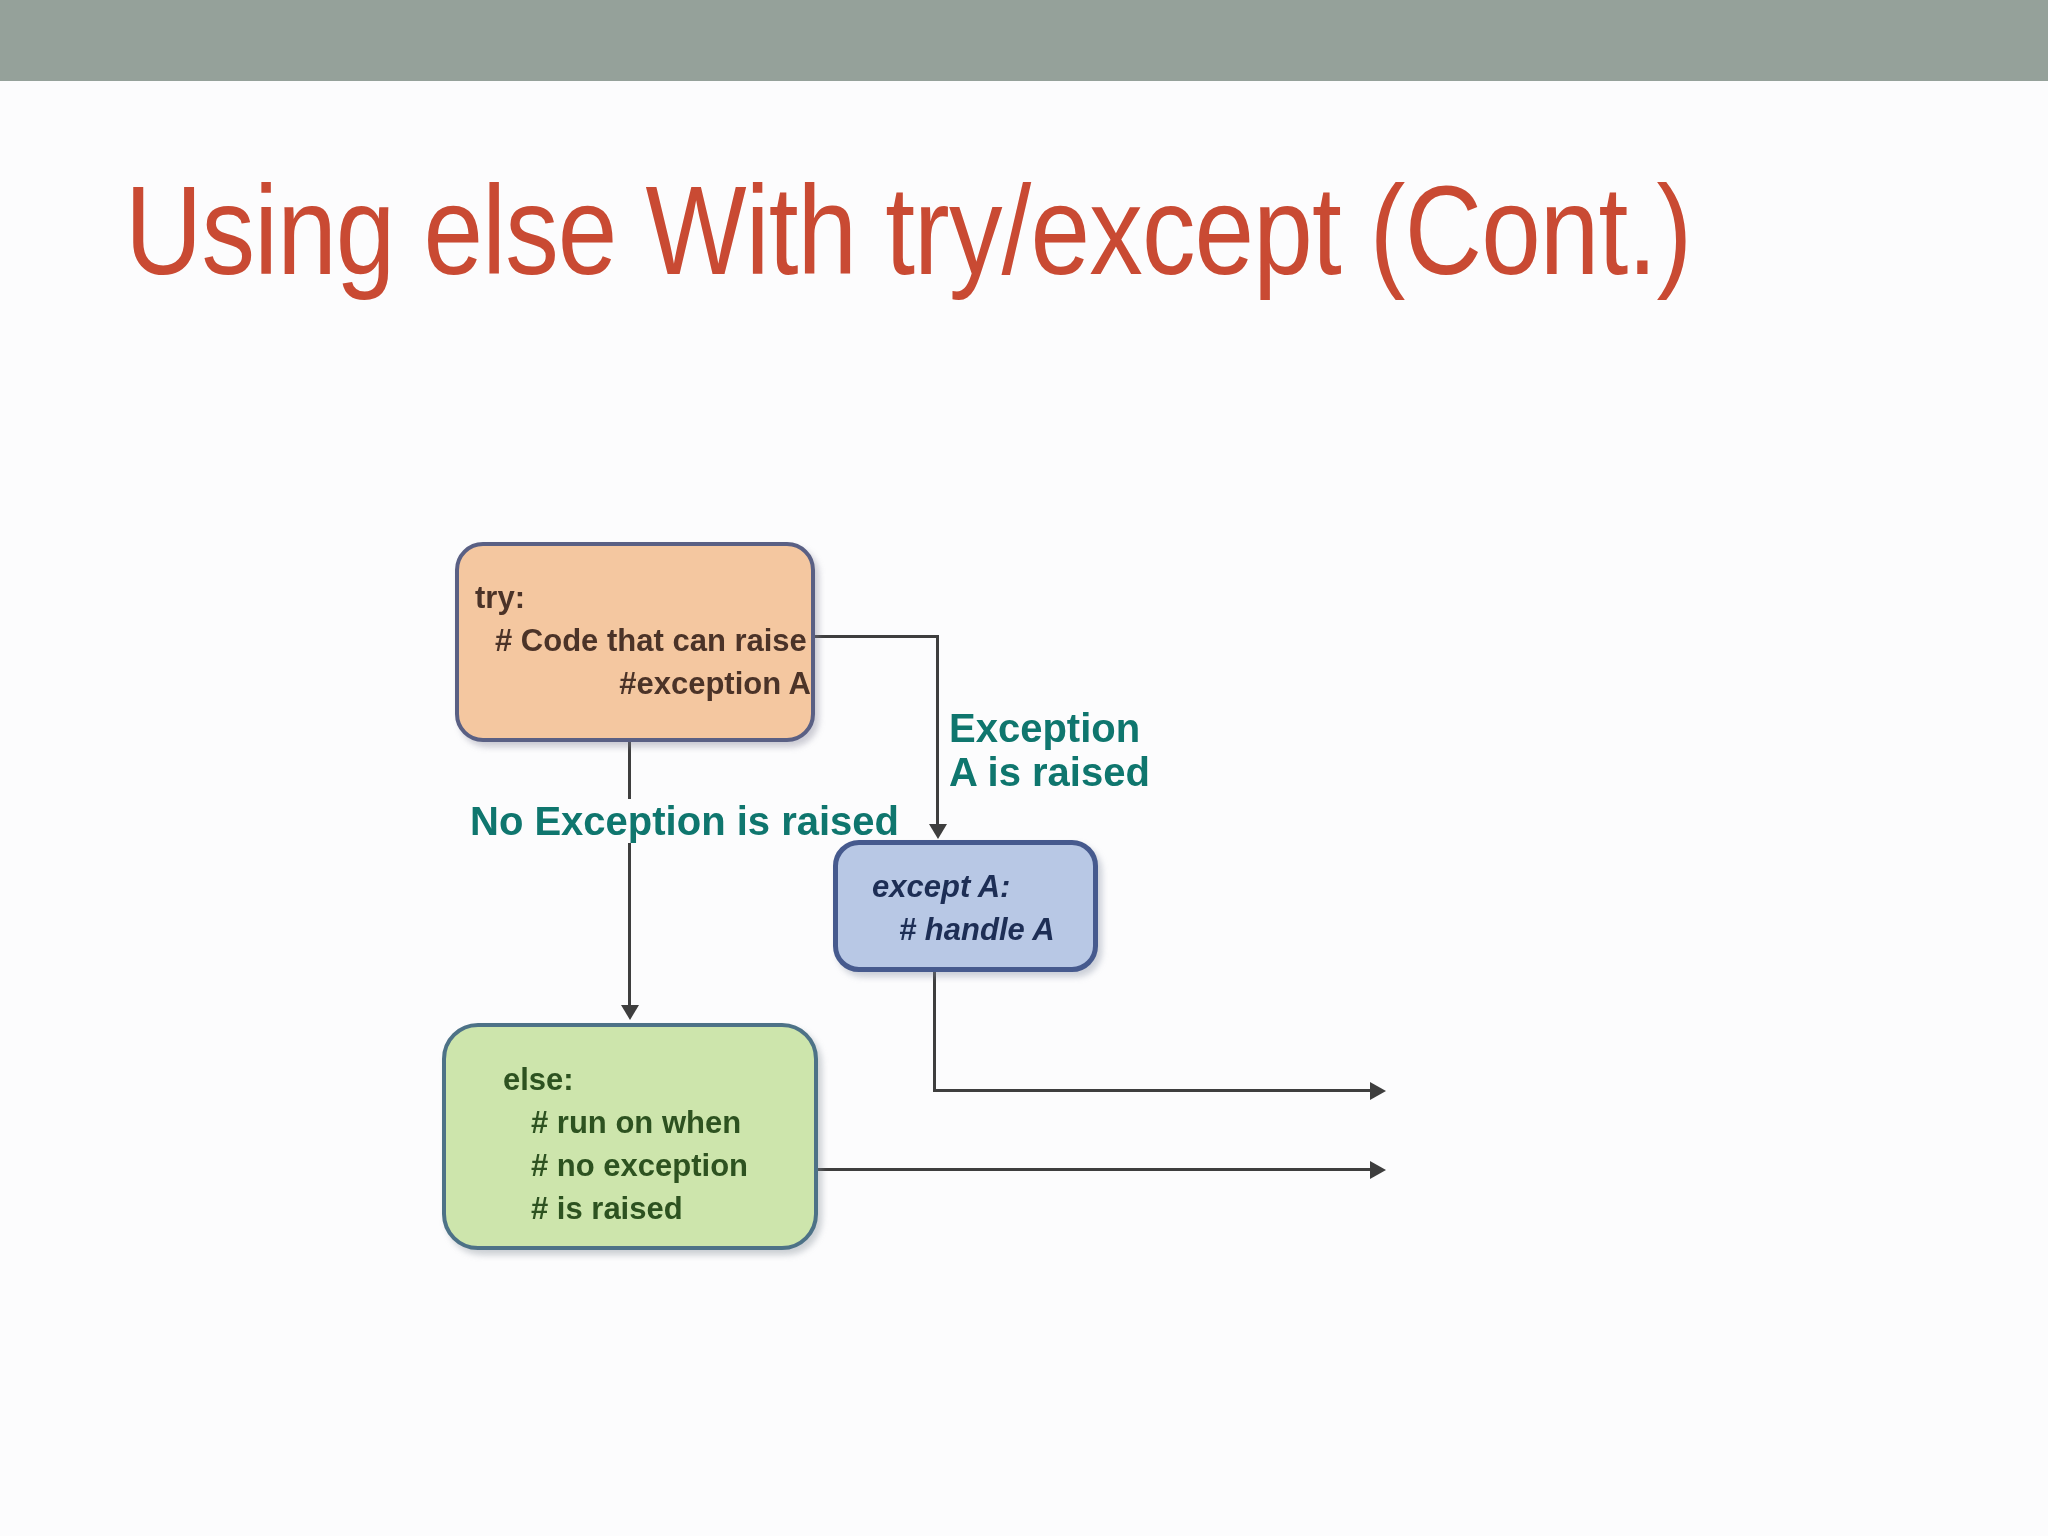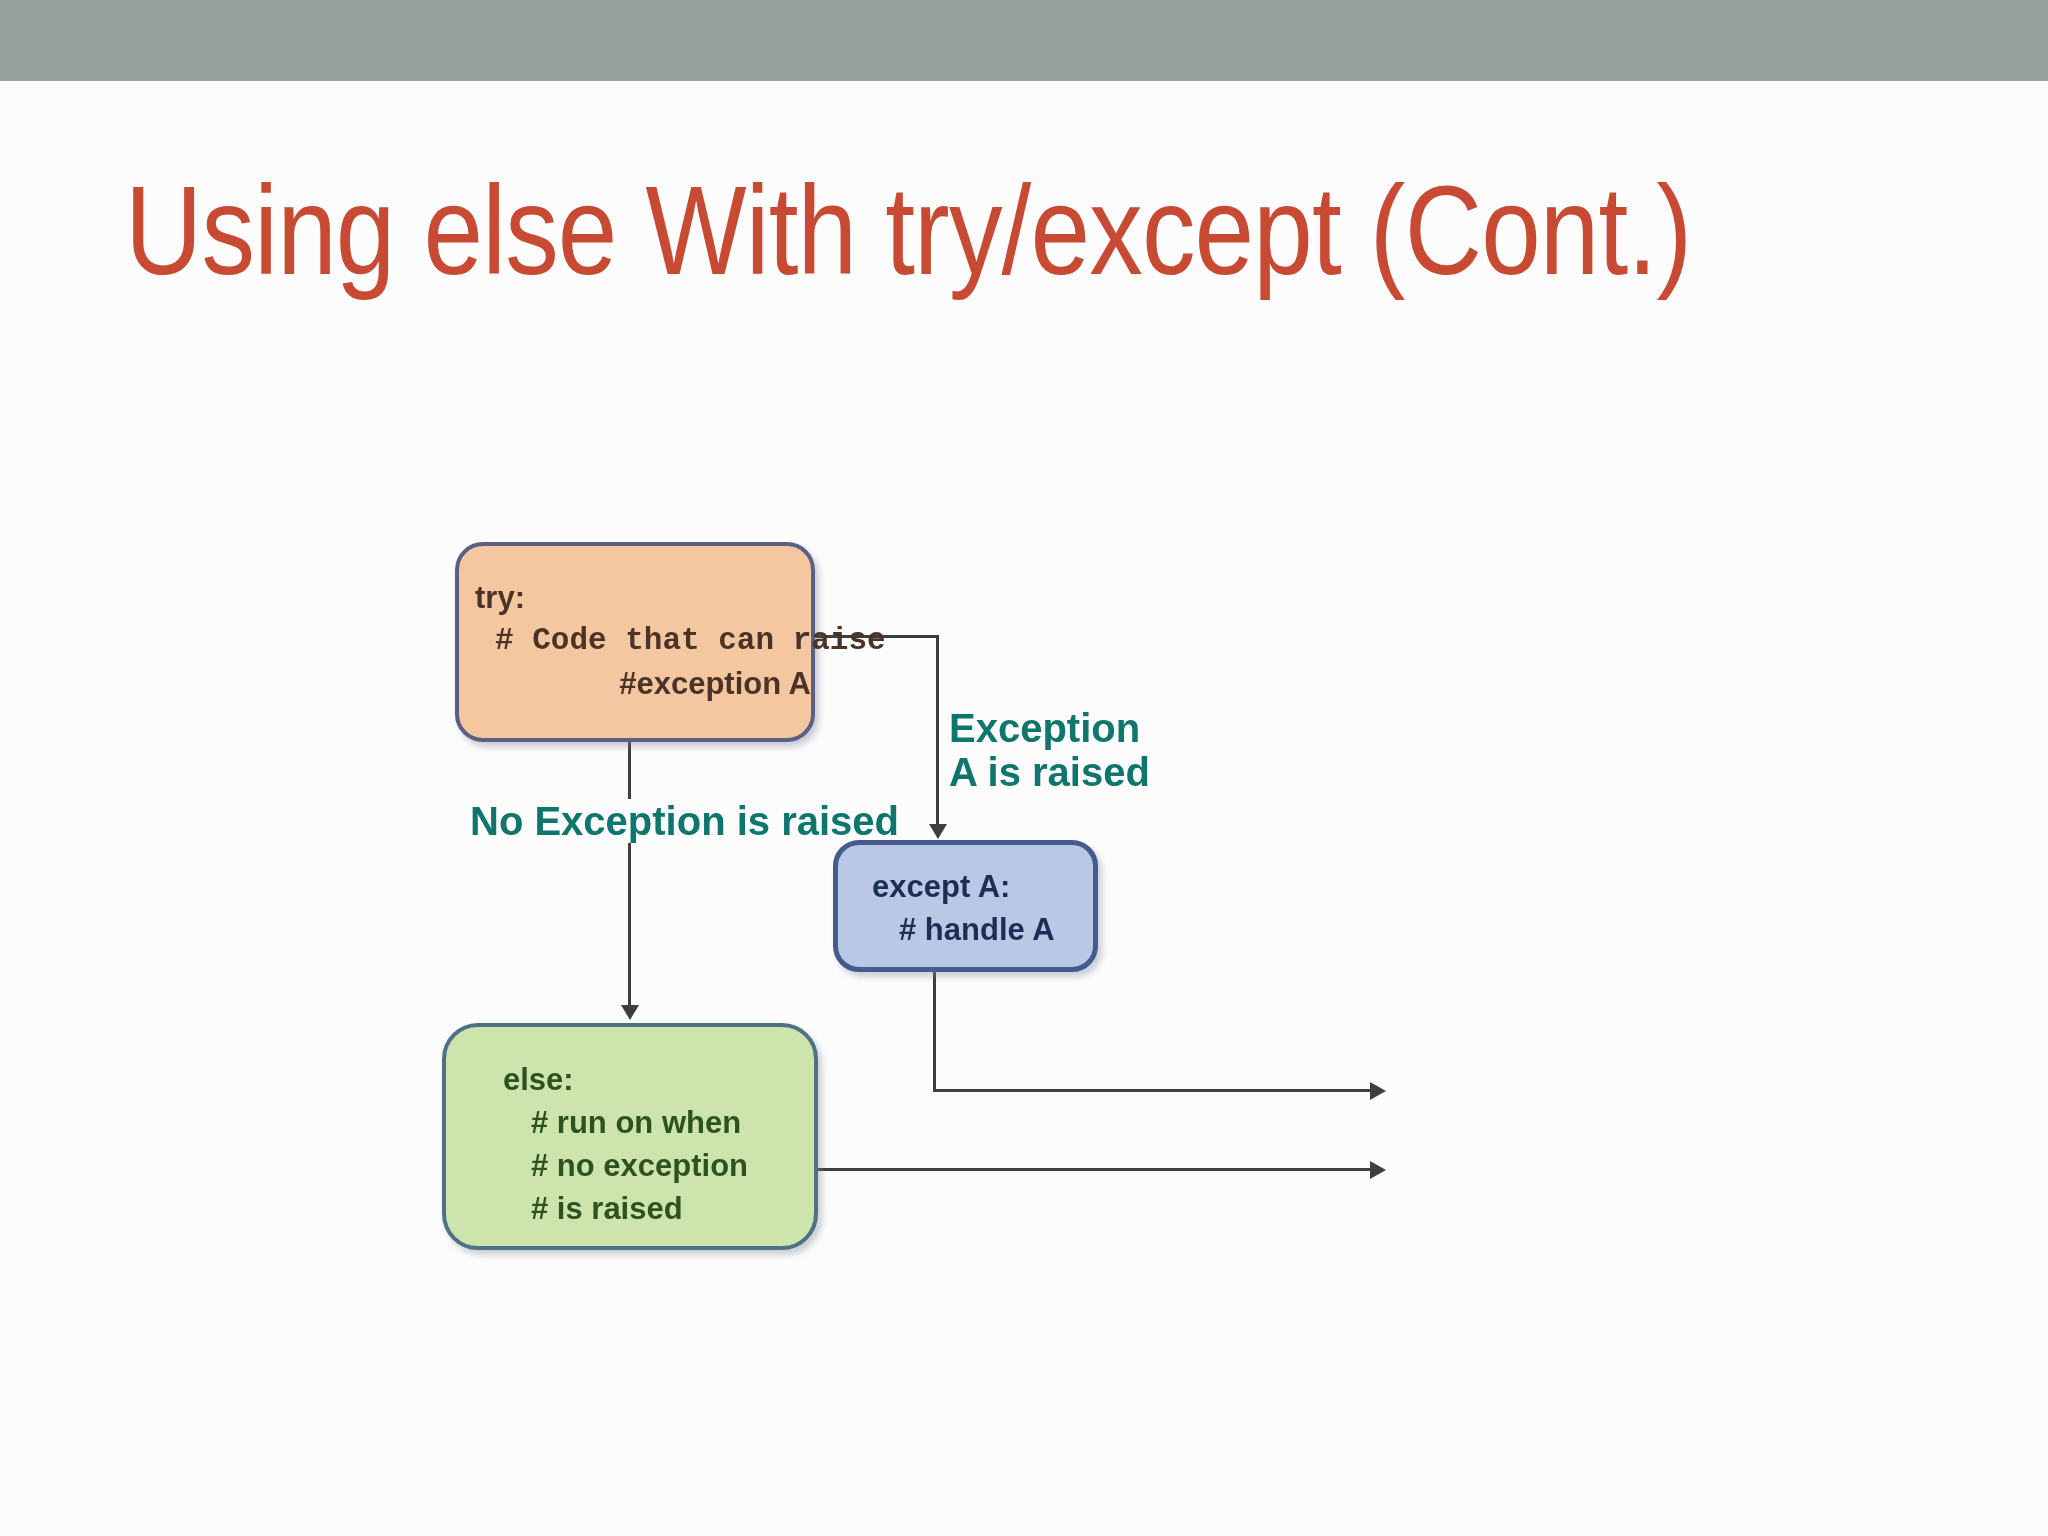--- a/index.html
+++ b/index.html
@@ -15,34 +15,35 @@
     transform:scaleX(0.85); transform-origin:left top; letter-spacing:-1px;
   }
   
   .fbox{position:absolute; box-sizing:border-box; font-weight:bold; font-size:31px; line-height:43px; white-space:nowrap;}
   .box-try{
     left:455px; top:542px; width:360px; height:200px;
     background:#f4c7a0; border:4px solid #5a6084; border-radius:28px;
     color:#4b3328; padding:30px 0 0 16px;
     box-shadow:4px 5px 6px rgba(130,130,150,.40);
   }
-  .box-try .l2{padding-left:20px;font-family:Liberation Mono, monospace;}
+  .box-try .l2{padding-left:20px;}
   .box-try .l3{padding-left:27px;text-align:right;}
   .box-else{
     left:442px; top:1023px; width:376px; height:227px;
     background:#cde5ac; border:4px solid #4d7287; border-radius:36px;
     color:#2d5220; padding:31px 0 12px 57px;
     box-shadow:4px 5px 6px rgba(130,140,150,.40);
   }
   .box-else .ind{padding-left:28px;}
   .box-except{
     left:833px; top:840px; width:265px; height:132px;
     background:#b8c8e5; border:5px solid #465a8e; border-radius:26px;
     color:#1d2e55; padding:20px 0 0 34px;
     box-shadow:4px 5px 6px rgba(130,140,160,.40);
+    font-style:italic;
   }
   .box-except .ind{padding-left:27px;}
   .box-next{
     left:1387px; top:1052px; width:288px; height:141px;
     background:#1473bc; border-radius:14px;
     color:#cfe6fa; padding:34px 0 0 44px; font-size:32px; line-height:42px;
     box-shadow:6px 7px 9px rgba(125,175,220,.8), -2px -2px 5px rgba(170,205,235,.55);
   }
   
   .conn{position:absolute; background:#3e3e3e;}

